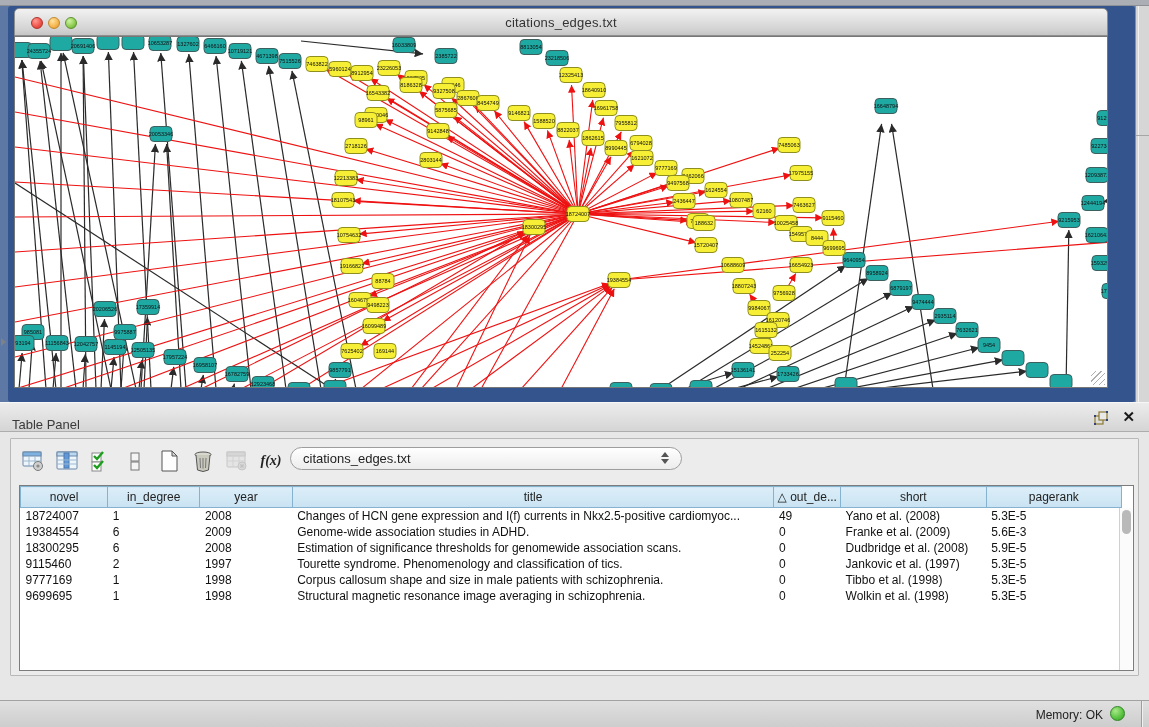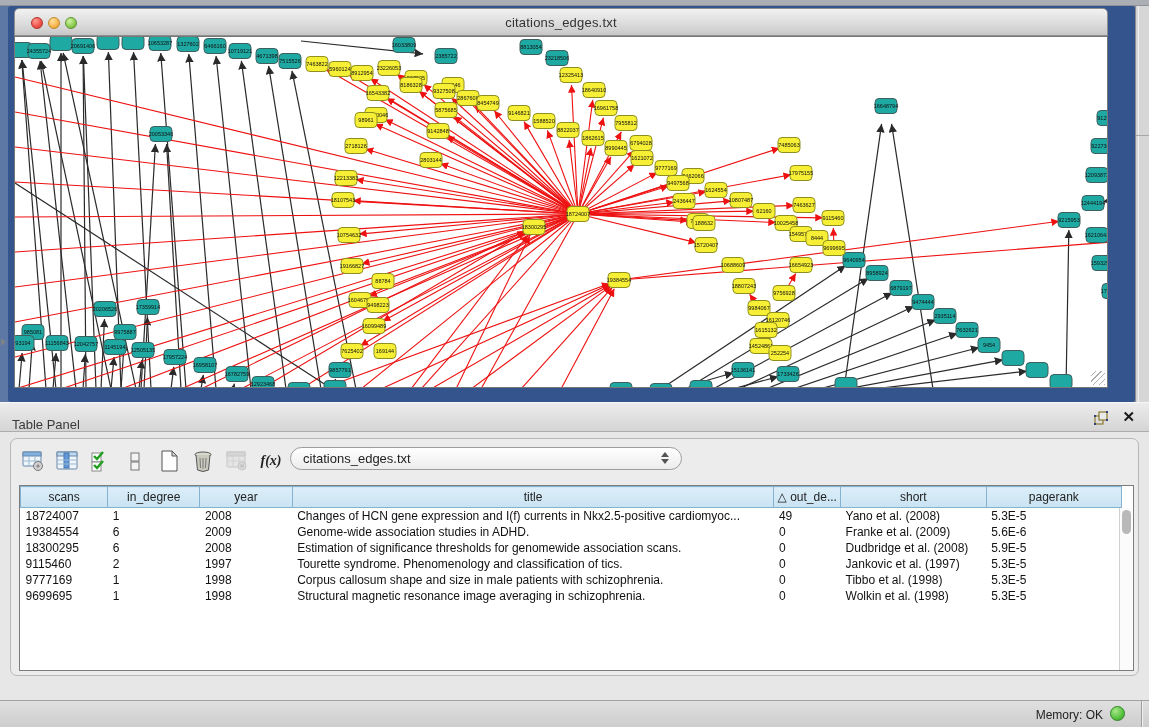--- a/index.html
+++ b/index.html
@@ -37,21 +37,21 @@
 
   
   .table-panel { position:absolute; left:0; top:402px; width:1149px; height:298px; background:#e7e7e7; }
   .tp-header { position:absolute; left:0; top:0; width:100%; height:30px;
     background:linear-gradient(#ececec,#d5d5d5); border-top:1px solid #f7f7f7; border-bottom:1px solid #adadad; }
   .tp-title { position:absolute; left:12px; top:7px; font-size:13px; color:#3a3a3a;margin-top:7px; }
   .tp-float { position:absolute; right:40px; top:7px; width:16px; height:16px; cursor:pointer; }
   .tp-close { position:absolute; right:14px; top:5px; font-size:15px; font-weight:bold; color:#1a1a1a; cursor:pointer; }
 
   .table-card { position:absolute; left:10px; top:36px; width:1129px; height:238px;
-    background:#ececec; border:1px solid #b8b8b8; border-radius:7px; }
+    background:#ececec; border:1px solid #b8b8b8; border-radius:1px; }
   .toolbar { position:absolute; left:8px; top:6px; height:32px; display:flex; align-items:center; gap:6px; }
   .tbtn { width:28px; height:28px; display:flex; align-items:center; justify-content:center; cursor:pointer; }
   .tbtn.disabled { opacity:.45; cursor:default; }
   .fx { font-family:"Liberation Serif", serif; font-style:italic; font-weight:bold; font-size:14px; color:#222; }
   .combo { position:absolute; left:279px; top:8px; width:392px; height:23px;
     background:linear-gradient(#ffffff,#ececec); border:1px solid #9d9d9d; border-radius:12px;
     font-size:13px; color:#222; line-height:21px; padding-left:12px; cursor:pointer; }
   .combo .arrows { position:absolute; right:12px; top:4px; }
   .combo .arrows .up { width:0;height:0;border-left:4px solid transparent;border-right:4px solid transparent;border-bottom:5px solid #555; margin-bottom:2px;}
   .combo .arrows .dn { width:0;height:0;border-left:4px solid transparent;border-right:4px solid transparent;border-top:5px solid #555;}
@@ -854,21 +854,21 @@
         <span class="arrows">
             <div class="up"></div>
             <div class="dn"></div>
           </span>
       </div>
 
       <div class="grid-wrap">
         <table class="grid">
           <thead>
               <tr id="grid-head">
-                <th style="width: 85px;">scans</th>
+                <th style="width: 85px;">novel</th>
                 <th style="width: 90px;">in_degree</th>
                 <th style="width: 90px;">year</th>
                 <th style="width: 470px;">title</th>
                 <th style="width: 65px;">△ out_de...</th>
                 <th style="width: 142px;">short</th>
                 <th style="width: 132px;">pagerank</th>
               </tr>
             </thead>
           <tbody id="grid-body">
               <tr>
@@ -880,21 +880,21 @@
                 <td>Yano et al. (2008)</td>
                 <td>5.3E-5</td>
               </tr>
               <tr>
                 <td>19384554</td>
                 <td>6</td>
                 <td>2009</td>
                 <td>Genome-wide association studies in ADHD.</td>
                 <td>0</td>
                 <td>Franke et al. (2009)</td>
-                <td>5.6E-6</td>
+                <td>5.6E-3</td>
               </tr>
               <tr>
                 <td>18300295</td>
                 <td>6</td>
                 <td>2008</td>
                 <td>Estimation of significance thresholds for genomewide association scans.</td>
                 <td>0</td>
                 <td>Dudbridge et al. (2008)</td>
                 <td>5.9E-5</td>
               </tr>

